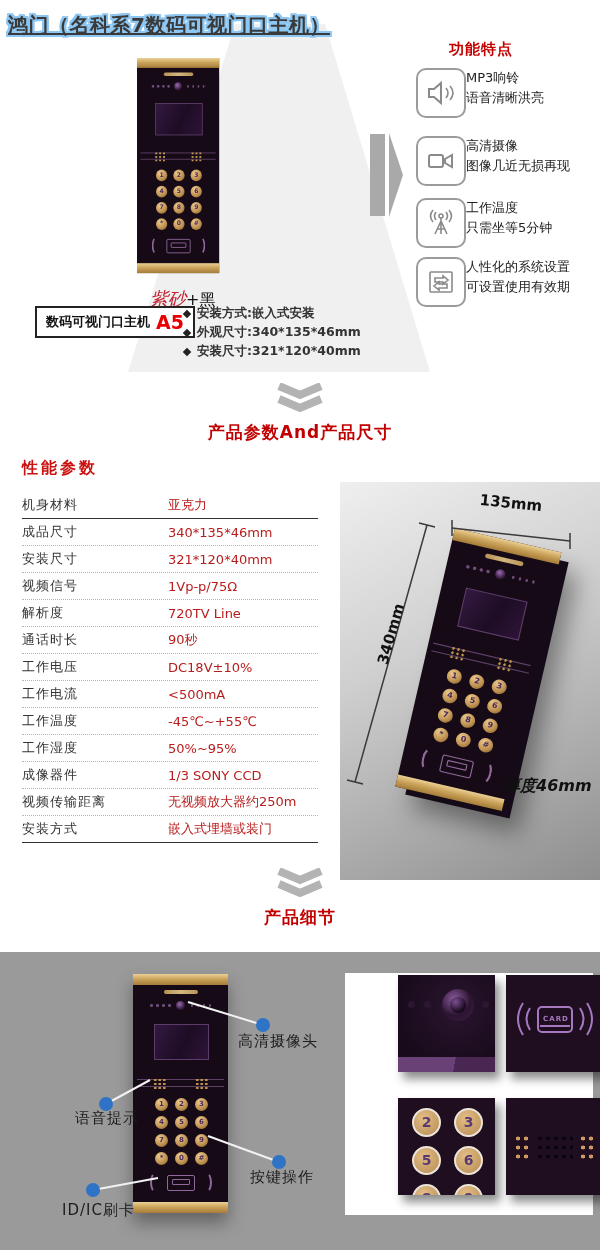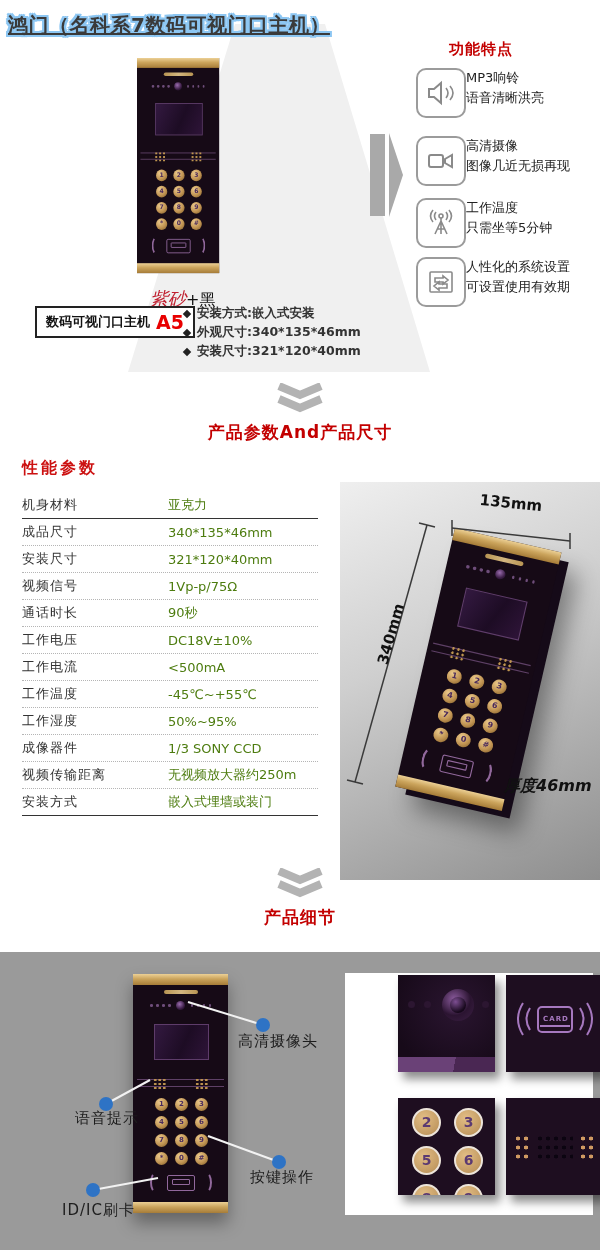--- a/index.html
+++ b/index.html
@@ -92,21 +92,21 @@
 
   
   .specs-title{position:absolute;left:22px;top:458px;font-size:16px;font-weight:bold;color:#cc1111;
                letter-spacing:3px;}
   .spec-table{position:absolute;left:22px;top:492px;width:296px;}
   .spec-row{display:flex;height:26px;align-items:center;border-bottom:1px dotted #b5b5b5;
             font-size:13px;}
   .spec-row:first-child{border-bottom:1.5px solid #333;}
   .spec-row:last-child{border-bottom:1.5px solid #333;}
   .spec-row .lbl{width:146px;color:#333;letter-spacing:1px;flex:none;}
-  .spec-row .val{color:#4d7c0f;}
+  .spec-row .val{color:#b91c1c;}
 
   
   .dim-panel{position:absolute;left:340px;top:482px;width:260px;height:398px;overflow:hidden;
              background:linear-gradient(155deg,#efefef 0%,#cfcfcf 40%,#8e8e8e 100%);}
   .dim-lines{position:absolute;left:0;top:0;}
   .dim-lab{position:absolute;font-size:15px;font-weight:bold;color:#111;}
   .lab-w{left:112px;top:12px;width:118px;text-align:center;transform:rotate(6deg);}
   .lab-h{left:16px;top:143px;width:70px;text-align:center;transform:rotate(-74deg);}
   .lab-d{left:164px;top:294px;font-size:16px;font-style:italic;}
 
@@ -300,20 +300,24 @@
       </div>
     <div class="spec-row">
         <span class="lbl">安装尺寸</span>
         <span class="val">321*120*40mm</span>
       </div>
     <div class="spec-row">
         <span class="lbl">视频信号</span>
         <span class="val">1Vp-p/75Ω</span>
       </div>
     <div class="spec-row">
+        <span class="lbl">解析度</span>
+        <span class="val">720TV Line</span>
+      </div>
+    <div class="spec-row">
         <span class="lbl">通话时长</span>
         <span class="val">90秒</span>
       </div>
     <div class="spec-row">
         <span class="lbl">工作电压</span>
         <span class="val">DC18V±10%</span>
       </div>
     <div class="spec-row">
         <span class="lbl">工作电流</span>
         <span class="val">&lt;500mA</span>

